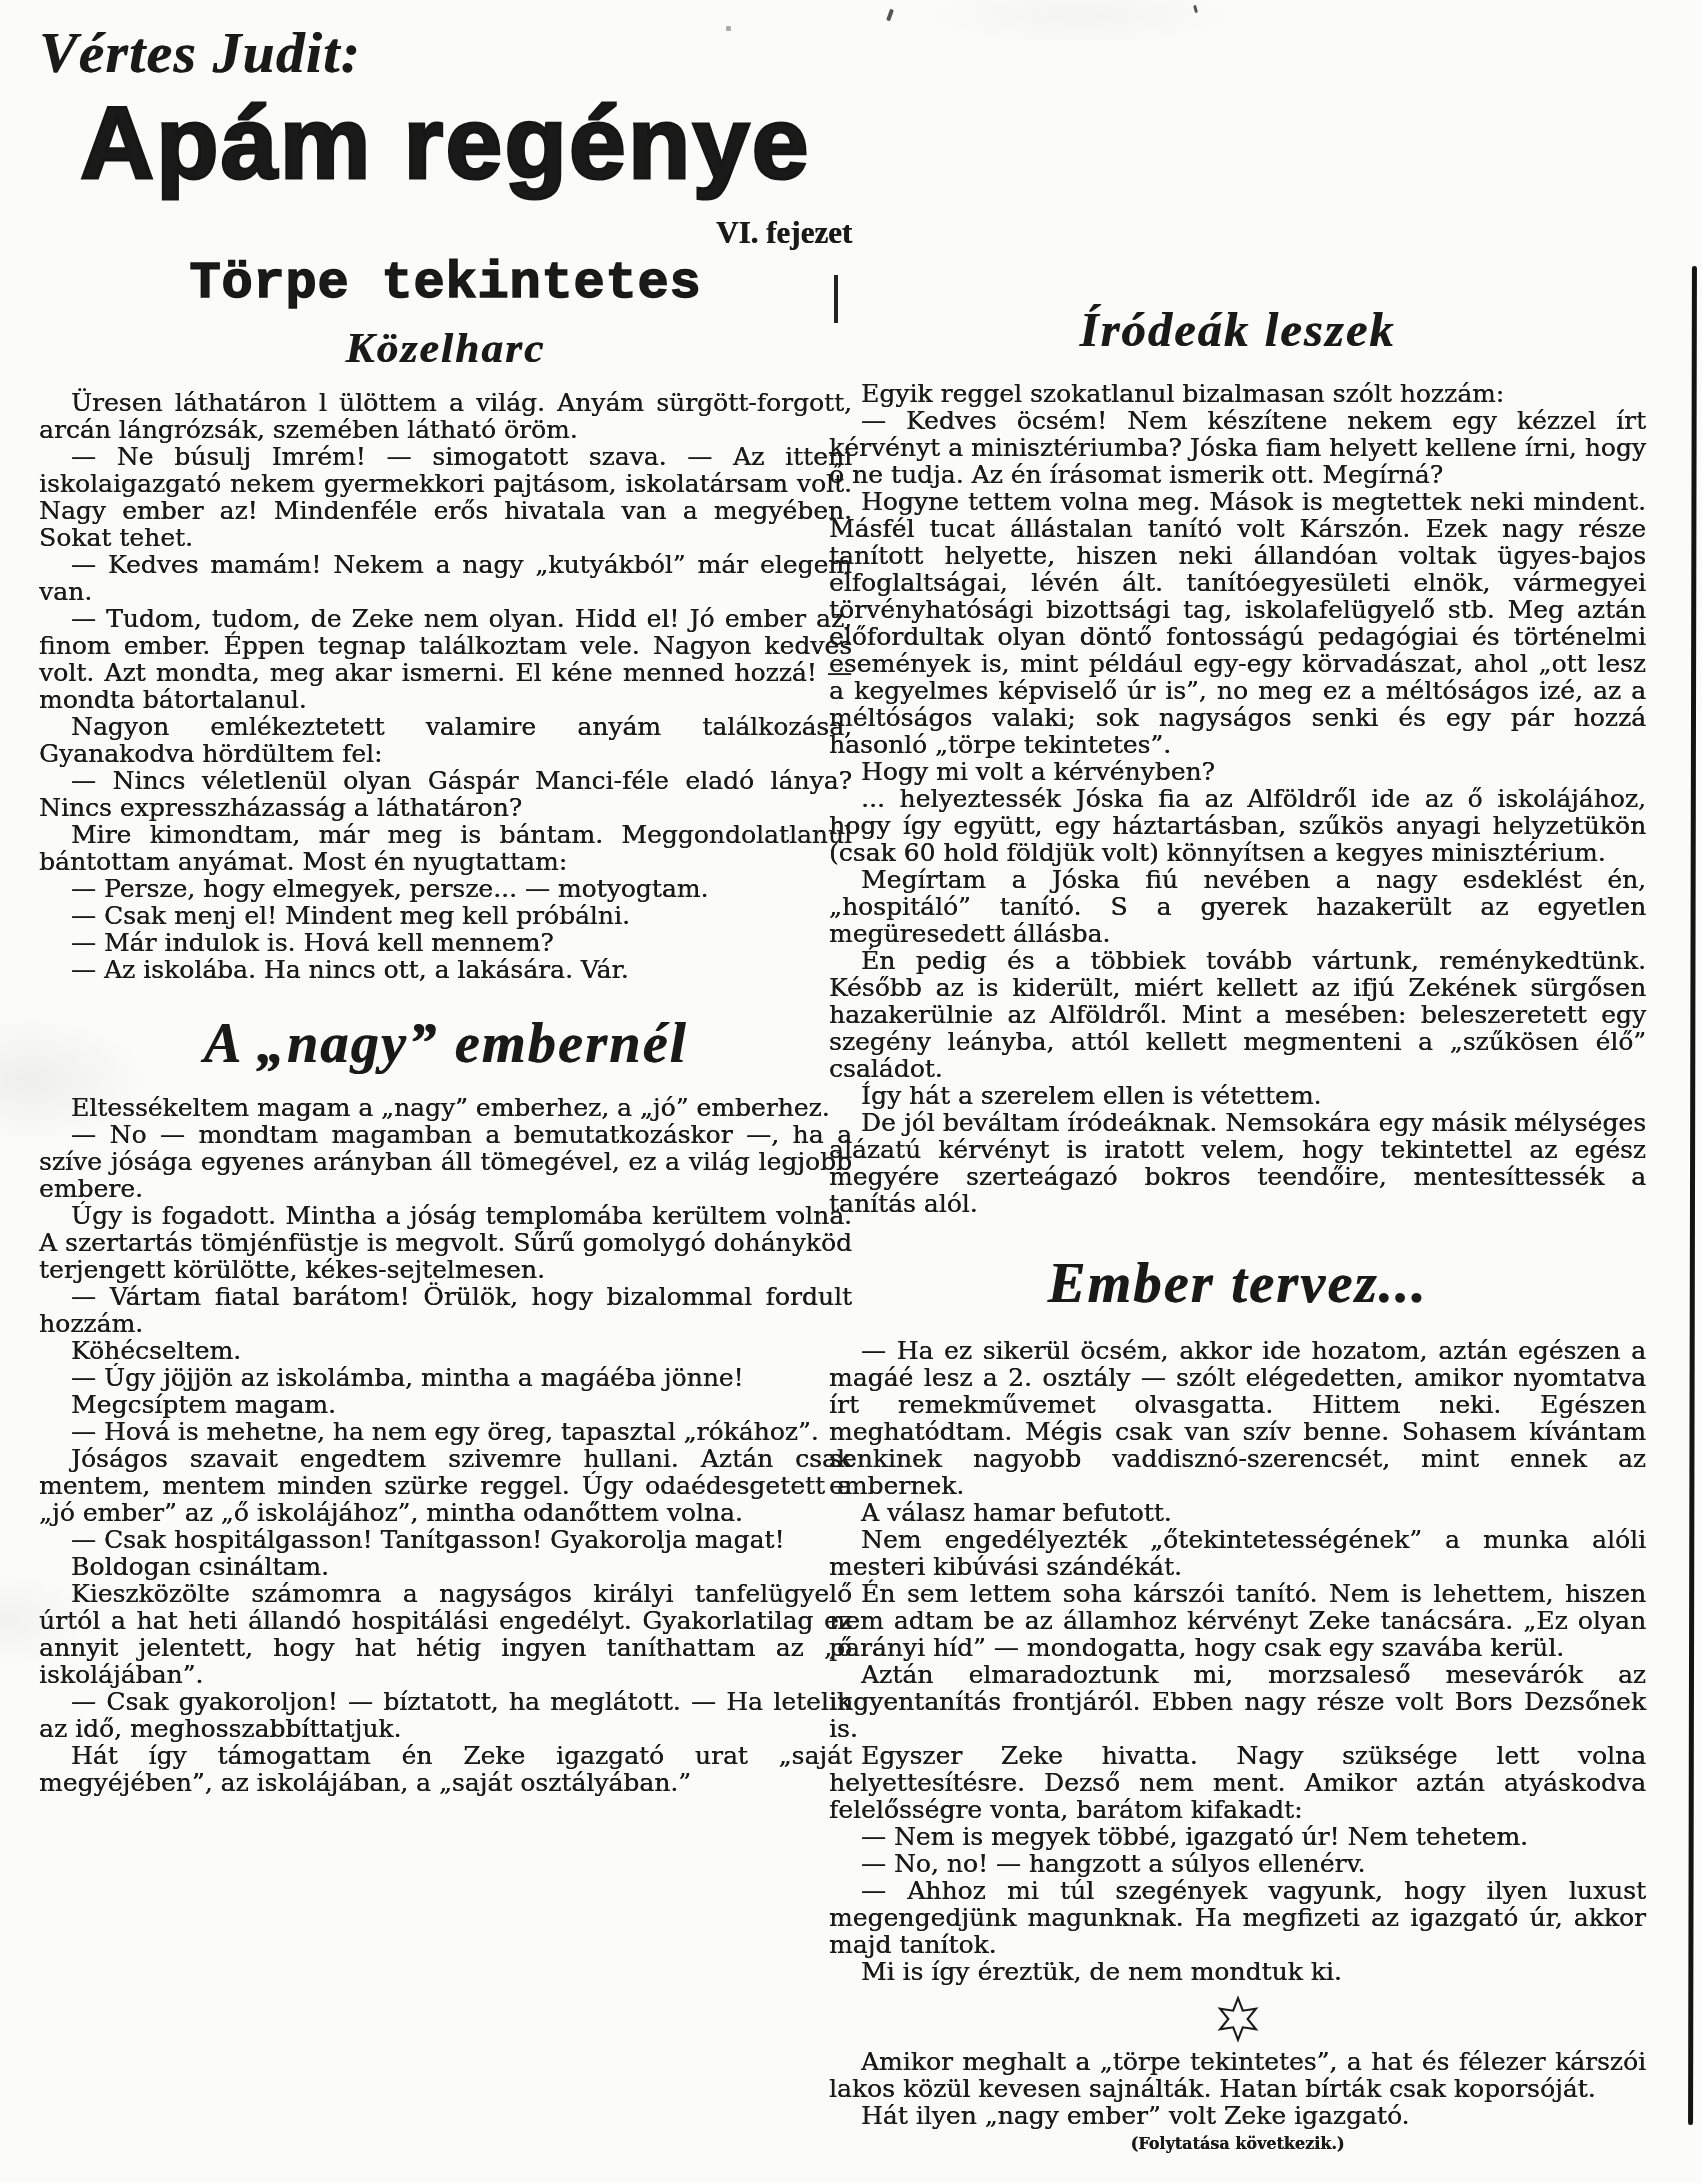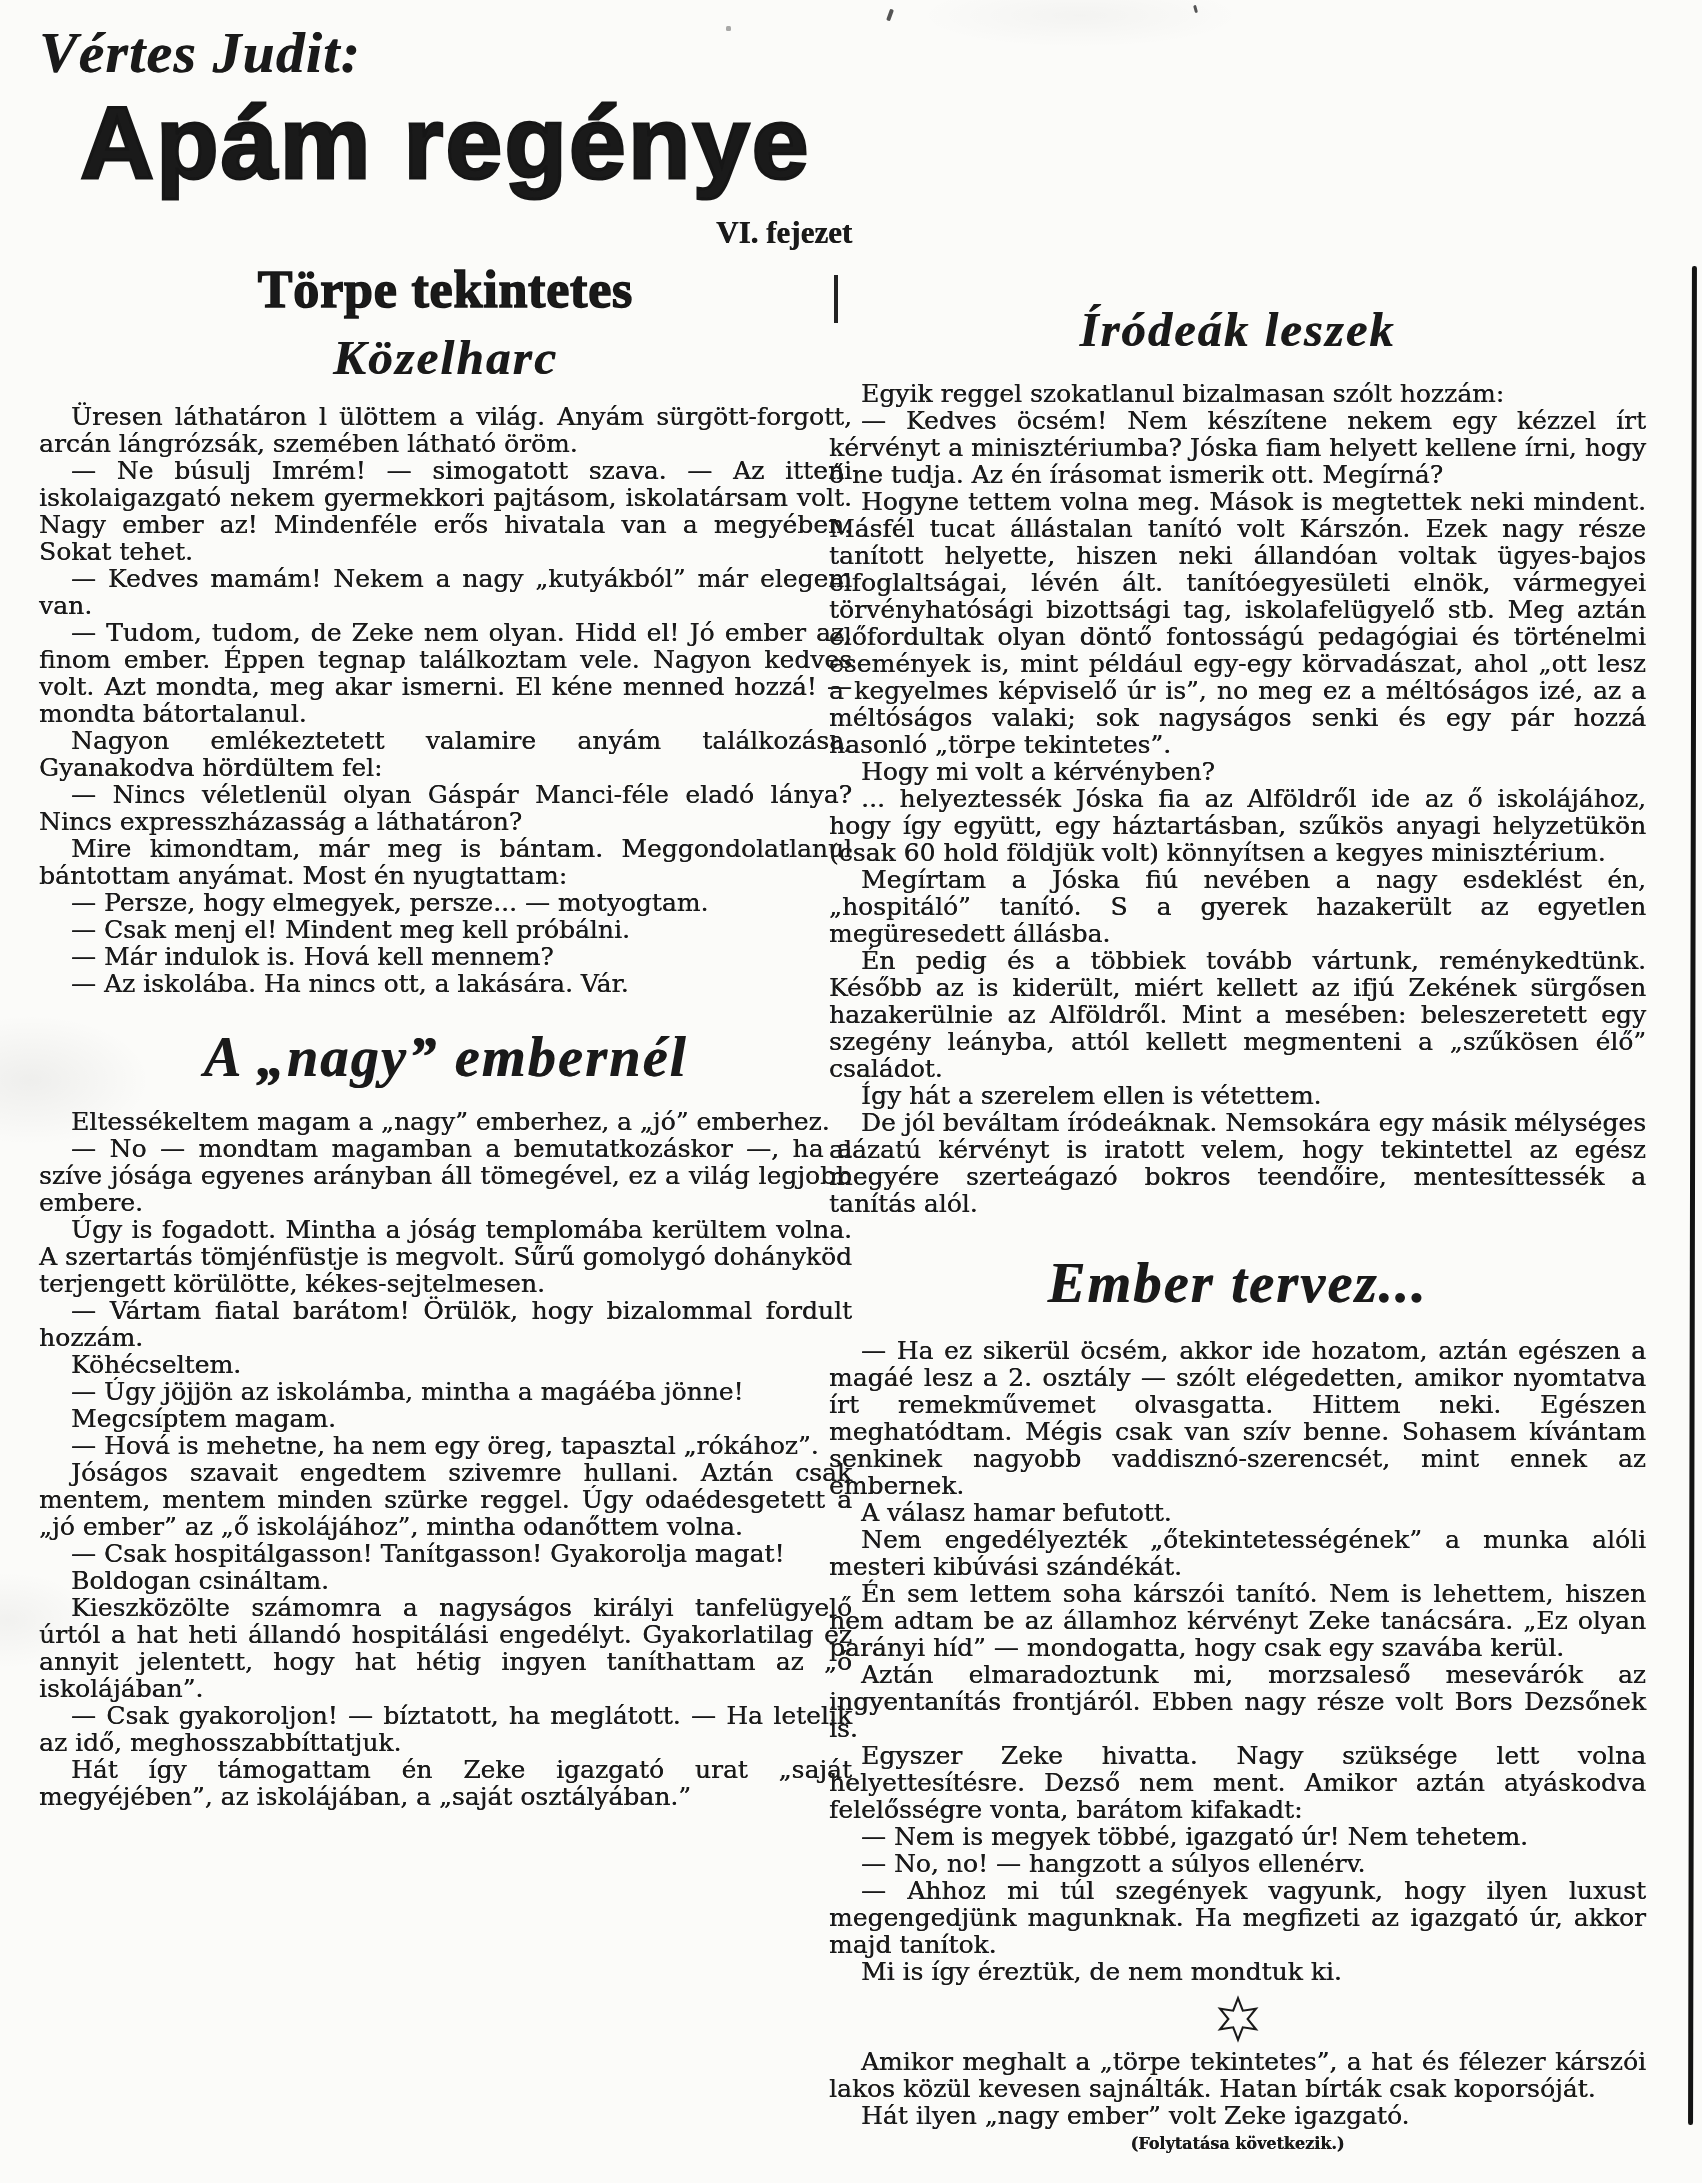--- a/index.html
+++ b/index.html
@@ -32,27 +32,27 @@
     font-weight:700;font-size:102px;line-height:1.02;text-align:center;
     letter-spacing:2.3px;margin:5px;
     -webkit-text-stroke:3.1px #161616;
   }
   .chapter{
     font-family:"Liberation Serif", serif;
     font-weight:700;font-size:31px;text-align:right;margin:20px 0 0 0;
     text-shadow:0.5px 0 0 currentColor;
   }
   .story-title{
-    font-family:Liberation Serif, serif;
-    font-weight:700;font-size:52px;text-align:center;margin:9px 0 0 0;
+    font-family:Liberation Mono, monospace;
+    font-weight:700;font-size:52px;text-align:center;margin:3px 0 0 0;
     -webkit-text-stroke:1.5px #161616;letter-spacing:0.8px;
   }
   .sec-head{
     font-family:"Liberation Serif", serif;
-    font-style:italic;font-weight:700;font-size:49px;text-align:center;
+    font-style:italic;font-weight:700;font-size:43px;text-align:center;
     letter-spacing:2.3px;margin:10.8px 0 0 0;
     text-shadow:0.8px 0 0 currentColor;
   }
   .mid-head{
     font-family:"Liberation Serif", serif;
     font-style:italic;font-weight:700;font-size:56px;text-align:center;
     letter-spacing:2.3px;margin:28px 0 18.5px 0;
     text-shadow:0.8px 0 0 currentColor;
   }
   .top-head{

